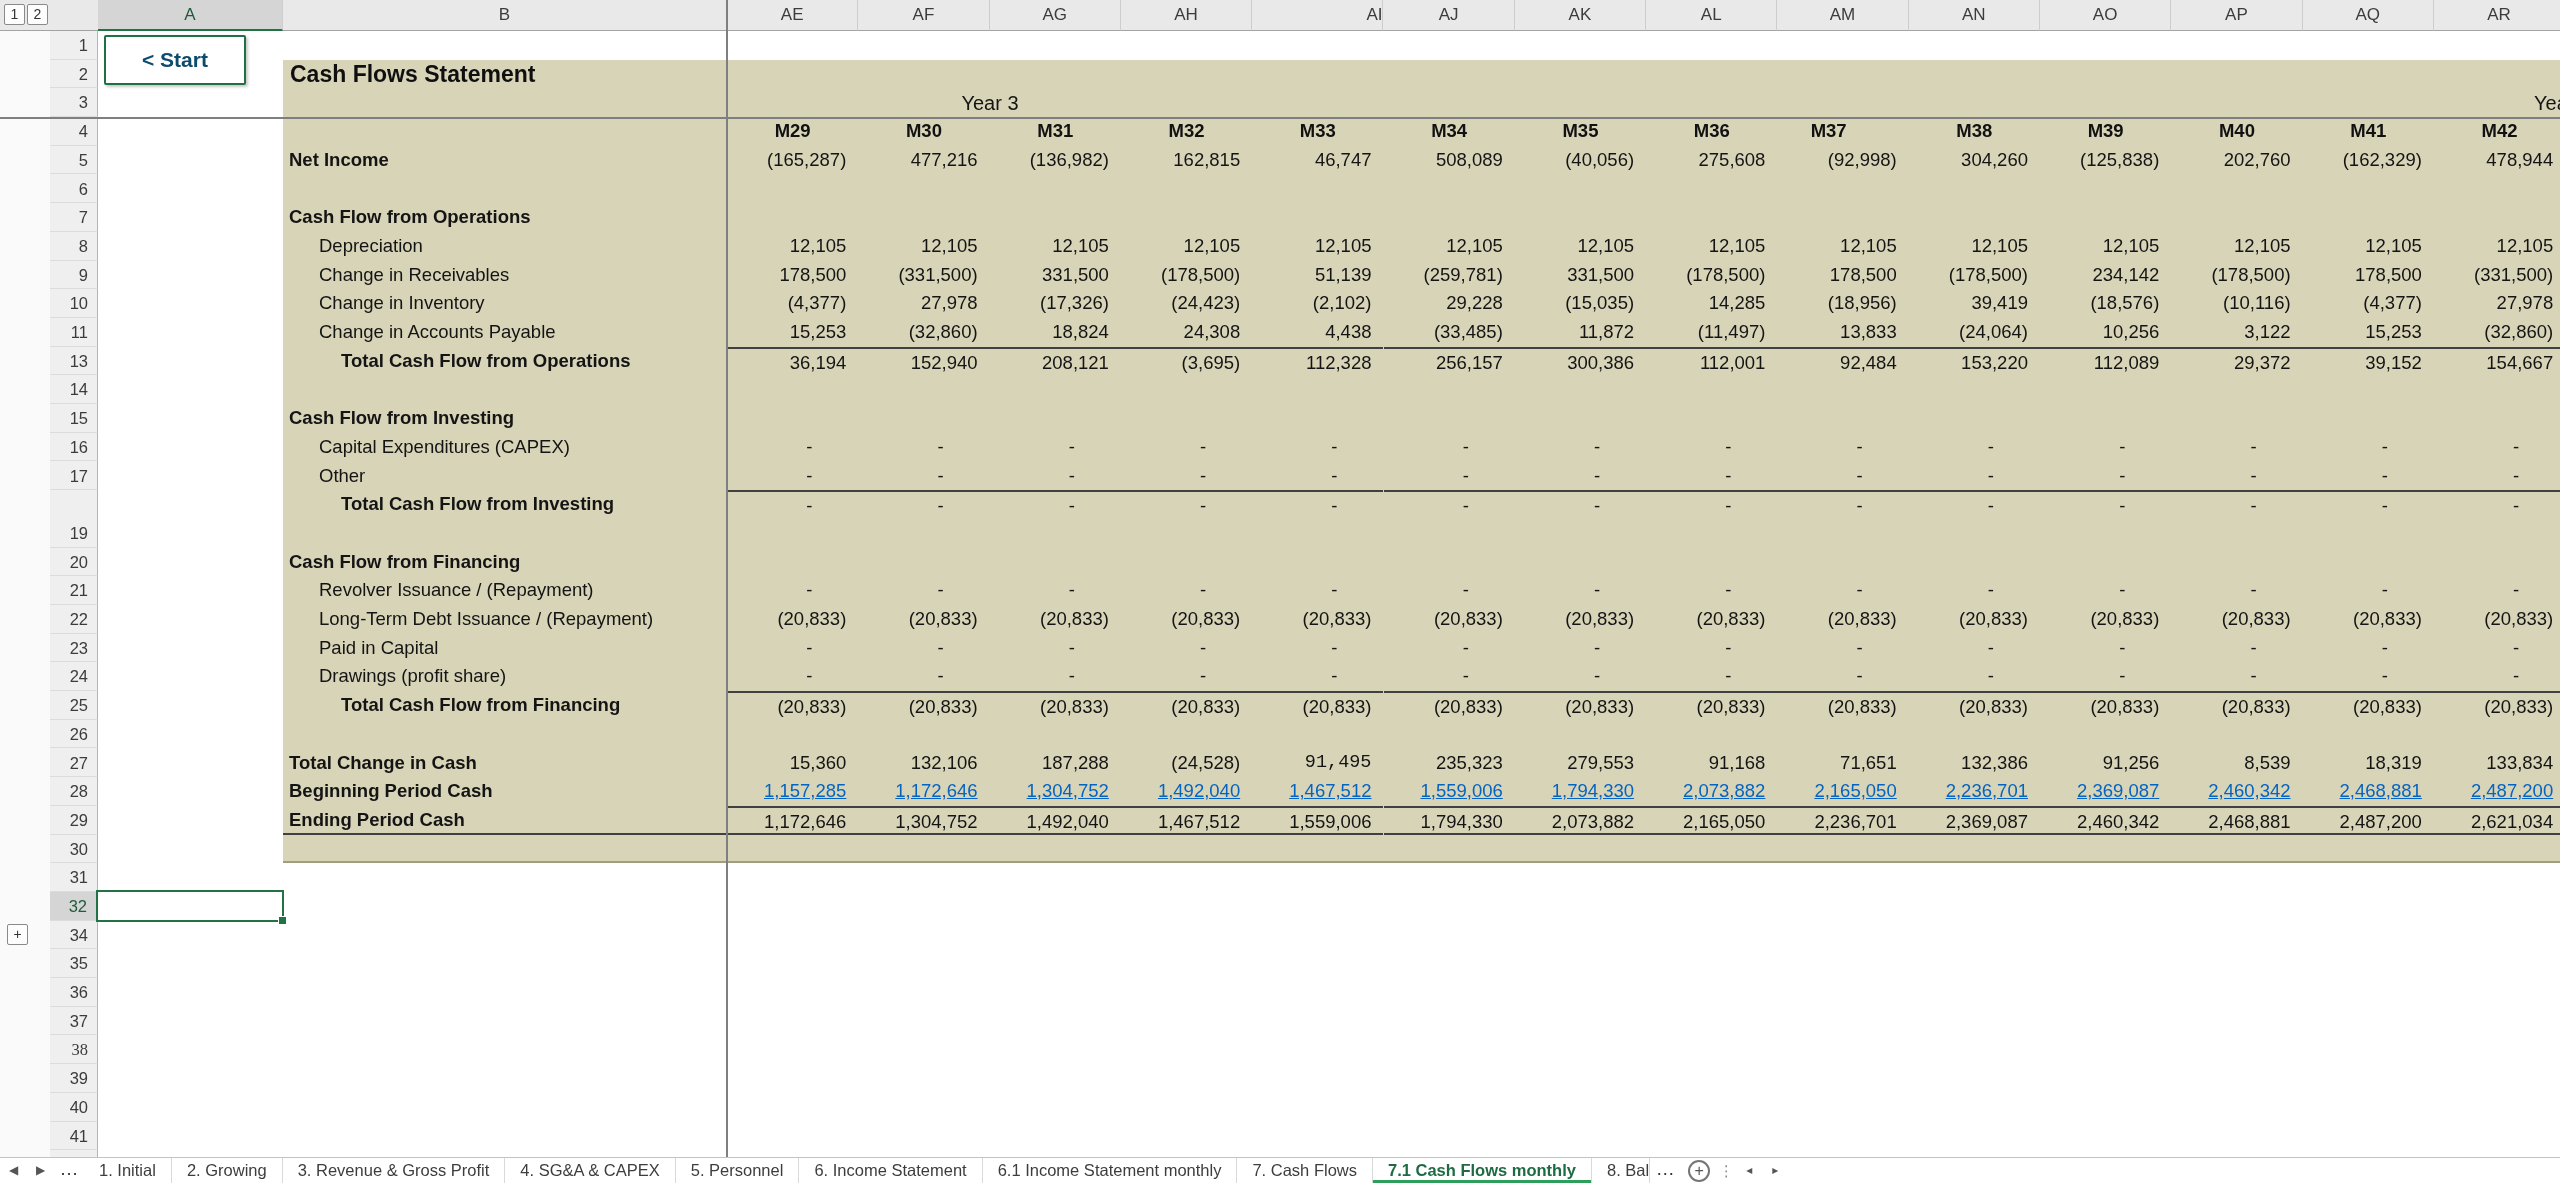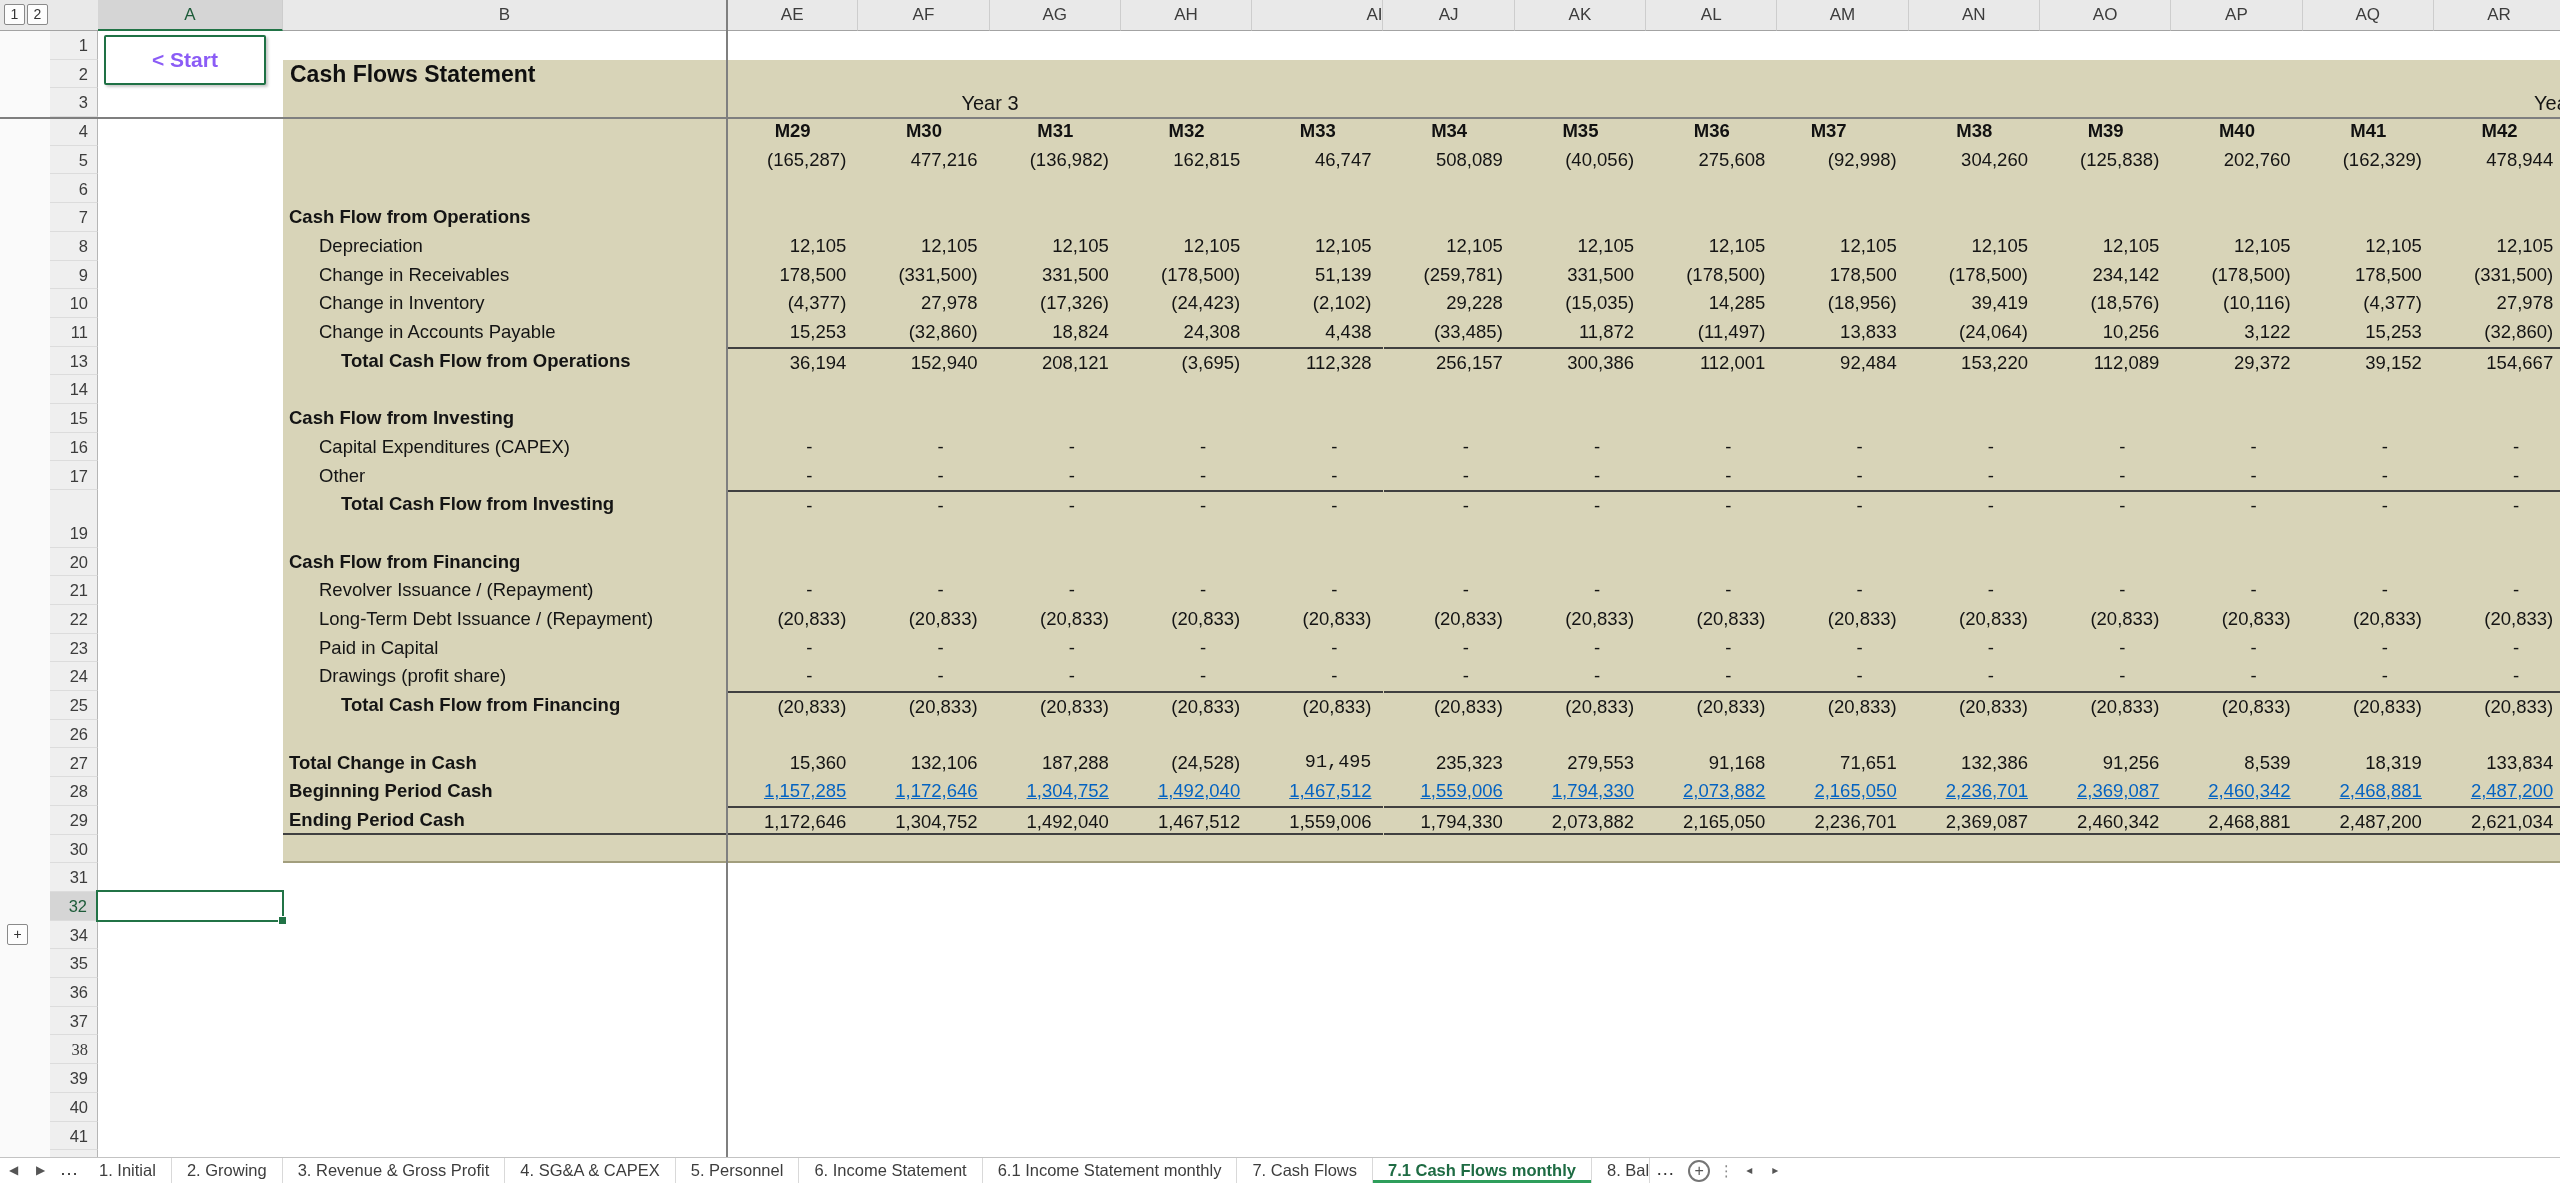--- a/index.html
+++ b/index.html
@@ -25,22 +25,22 @@
   .vcell{z-index:2;line-height:28.7px;font-size:18.5px;color:#141414;text-align:right;padding-right:12px;white-space:nowrap}
   .b{font-weight:bold}
   .dash{padding-right:46px}
   .link{color:#0563c1;text-decoration:underline}
   .tline{border-top:2px solid #404040}
   .bline{border-bottom:2px solid #404040}
   .freeze-v{left:726px;top:0;width:2px;height:1157px;background:#7f7f7f;z-index:5}
   .freeze-h{left:0;top:117px;width:2560px;height:2px;background:#7f7f7f;z-index:5}
   .selection{left:96px;top:890px;width:188px;height:32px;border:2px solid #217346;background:#fff;z-index:6}
   .fillhandle{position:absolute;right:-5px;bottom:-5px;width:9px;height:9px;background:#217346;border:1px solid #fff;z-index:7}
-  .start-btn{position:absolute;left:104px;top:35px;width:162px;height:50px;background:#fff;border:2px solid #1f7145;
-             border-radius:2px;color:#8b5cf6;font-size:21px;font-weight:600;text-align:center;line-height:46px;z-index:8;
+  .start-btn{position:absolute;left:104px;top:35px;width:142px;height:50px;background:#fff;border:2px solid #1f7145;
+             border-radius:2px;color:#0c4a6e;font-size:21px;font-weight:600;text-align:center;line-height:46px;z-index:8;
              box-shadow:2px 2px 3px rgba(0,0,0,.22);font-family:inherit;cursor:pointer}
   .title{left:290px;top:60px;height:29px;line-height:29px;font-size:23px;font-weight:bold;color:#0f0f0f;z-index:2;white-space:nowrap}
   .yearlbl{top:89px;height:29px;line-height:29px;font-size:20px;color:#141414;z-index:2;white-space:nowrap}
   .y3{left:887px;width:206px;text-align:center}
   .y4{left:2534px}
   .tabbar{position:absolute;left:0;top:1157px;width:2560px;height:26px;background:#fff;border-top:1px solid #c3c3c3;
           display:flex;align-items:stretch;z-index:10;overflow:hidden}
   .tabbar>div{flex:0 0 auto}
   .navbtn{width:27px;text-align:center;line-height:25px;font-size:12px;color:#555;cursor:pointer}
   .ovbtn{width:30px;text-align:center;line-height:22px;font-size:19px;color:#333;cursor:pointer}
@@ -138,20 +138,21 @@
       <div class="mh" style="left: 1252.2px; top: 117.1px; width: 131.3px; height: 28.7px;">M33</div>
       <div class="mh" style="left: 1383.5px; top: 117.1px; width: 131.3px; height: 28.7px;">M34</div>
       <div class="mh" style="left: 1514.8px; top: 117.1px; width: 131.3px; height: 28.7px;">M35</div>
       <div class="mh" style="left: 1646.1px; top: 117.1px; width: 131.3px; height: 28.7px;">M36</div>
       <div class="mh" style="left: 1763px; top: 117.1px; width: 131.3px; height: 28.7px;">M37</div>
       <div class="mh" style="left: 1908.7px; top: 117.1px; width: 131.3px; height: 28.7px;">M38</div>
       <div class="mh" style="left: 2040px; top: 117.1px; width: 131.3px; height: 28.7px;">M39</div>
       <div class="mh" style="left: 2171.3px; top: 117.1px; width: 131.3px; height: 28.7px;">M40</div>
       <div class="mh" style="left: 2302.6px; top: 117.1px; width: 131.3px; height: 28.7px;">M41</div>
       <div class="mh" style="left: 2433.9px; top: 117.1px; width: 131.3px; height: 28.7px;">M42</div>
+      <div class="lcell b" style="left: 283px; top: 145.8px; width: 444px; height: 28.7px; padding-left: 6px;">Net Income</div>
       <div class="vcell" style="left: 727px; top: 145.8px; width: 131.3px; height: 28.7px;">(165,287)</div>
       <div class="vcell" style="left: 858.3px; top: 145.8px; width: 131.3px; height: 28.7px;">477,216</div>
       <div class="vcell" style="left: 989.6px; top: 145.8px; width: 131.3px; height: 28.7px;">(136,982)</div>
       <div class="vcell" style="left: 1120.9px; top: 145.8px; width: 131.3px; height: 28.7px;">162,815</div>
       <div class="vcell" style="left: 1252.2px; top: 145.8px; width: 131.3px; height: 28.7px;">46,747</div>
       <div class="vcell" style="left: 1383.5px; top: 145.8px; width: 131.3px; height: 28.7px;">508,089</div>
       <div class="vcell" style="left: 1514.8px; top: 145.8px; width: 131.3px; height: 28.7px;">(40,056)</div>
       <div class="vcell" style="left: 1646.1px; top: 145.8px; width: 131.3px; height: 28.7px;">275,608</div>
       <div class="vcell" style="left: 1777.4px; top: 145.8px; width: 131.3px; height: 28.7px;">(92,998)</div>
       <div class="vcell" style="left: 1908.7px; top: 145.8px; width: 131.3px; height: 28.7px;">304,260</div>

